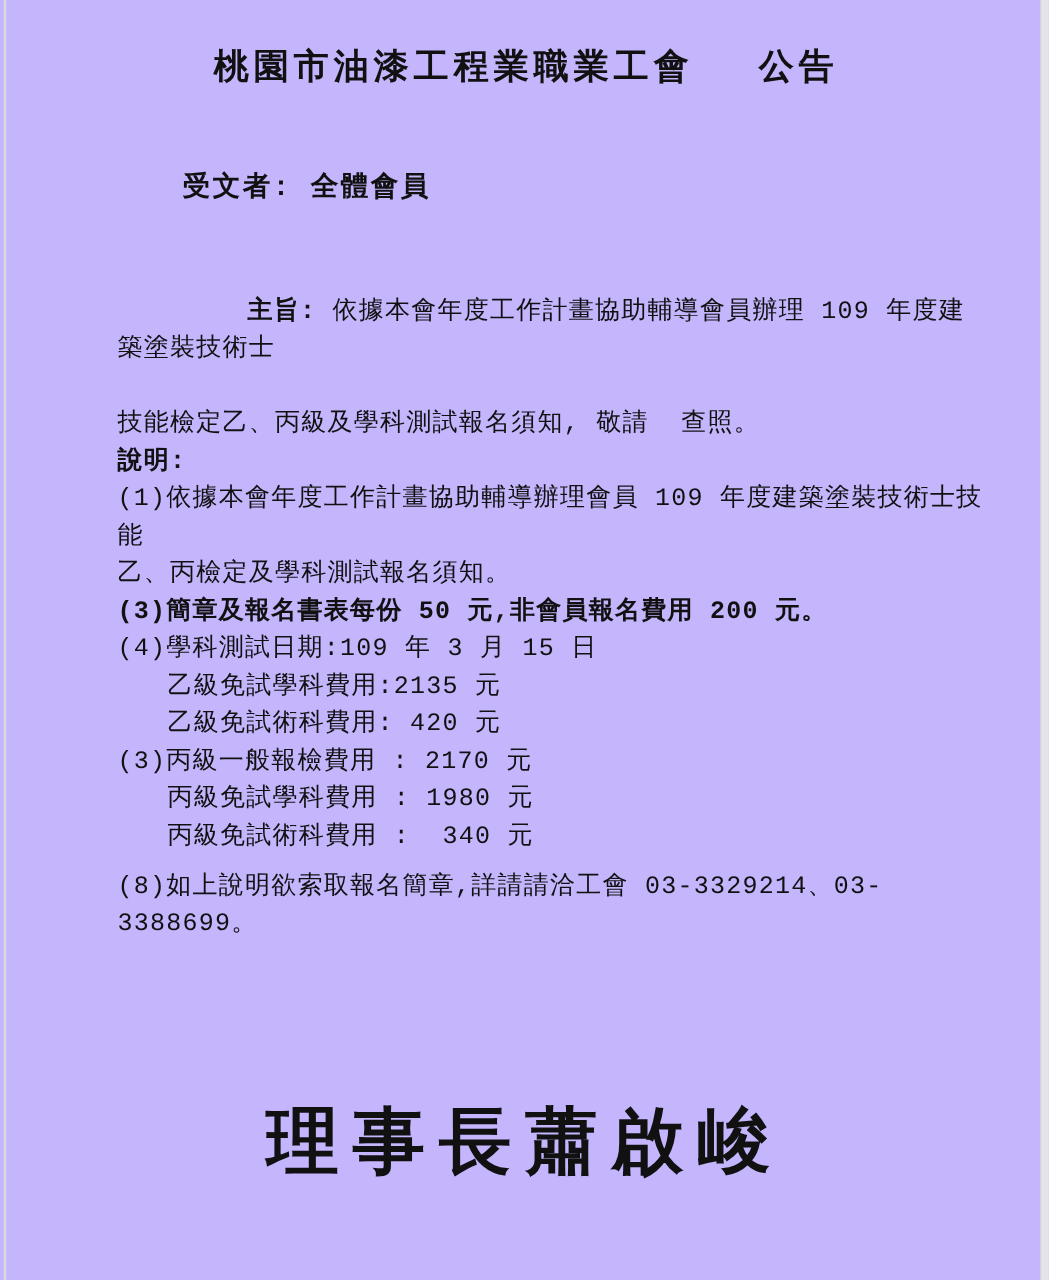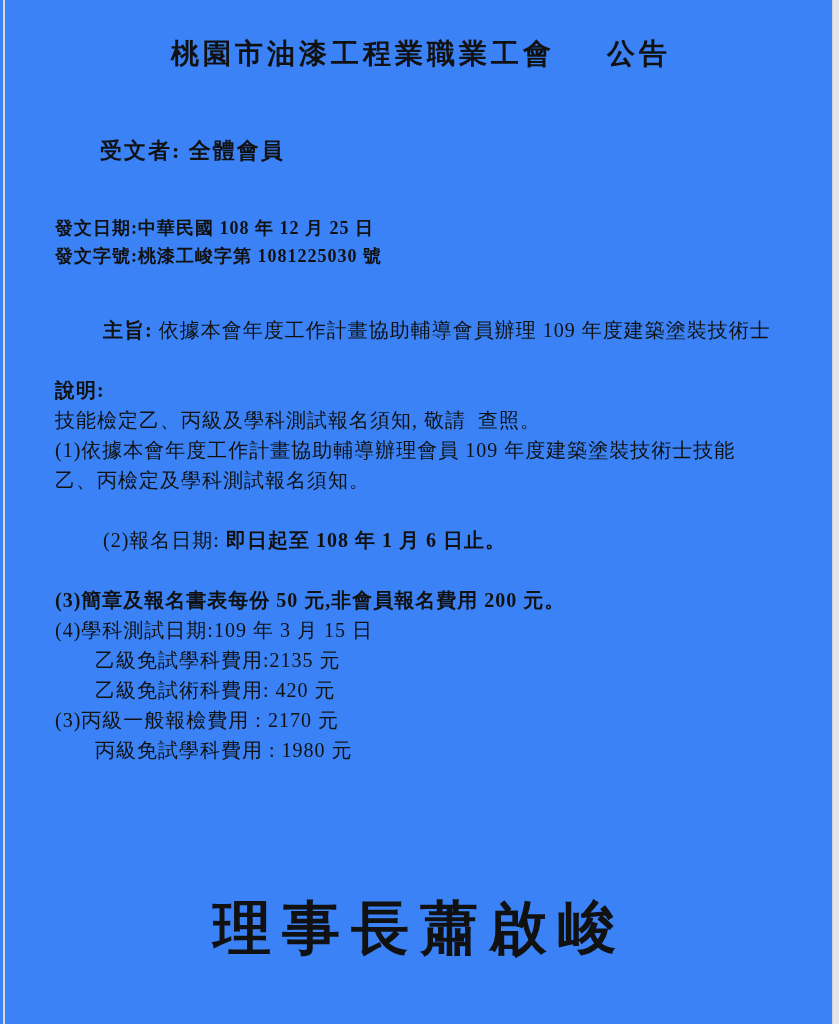--- a/index.html
+++ b/index.html
@@ -6,37 +6,37 @@
   html, body {
     width: 839px; height: 1024px;
     background: #ffffff;
     font-family: "Liberation Serif", "DejaVu Serif", serif;
     color: #111111;
     overflow: hidden;
   }
   .page {
     position: relative;
     width: 839px; height: 1024px;
-    background: #3b82f6;
+    background: #c4b5fd;
   }
   .edge-left {
     position: absolute; left: 3px; top: 0; bottom: 0;
     width: 2px; background: #d9d9e2;
   }
   .edge-right {
     position: absolute; right: 0; top: 0; bottom: 0;
     width: 7px; background: #e4e4ea;
     border-left: 1px solid #d2d2dc;
   }
   .content {
     position: absolute; left: 0; top: 0;
     width: 832px; height: 1024px;
     padding: 36px 45px 0 55px;
   }
-  .line { white-space: pre-wrap; }
+  .line { white-space: pre-wrap; font-family: Liberation Mono, monospace; }
   .b { font-weight: 700; }
 
   .title-row {
     display: flex; justify-content: center; align-items: baseline;
     gap: 52px;
     font-size: 28px; font-weight: 700;
     line-height: 36px;
     letter-spacing: 4px;
     white-space: pre;
   }
@@ -48,20 +48,21 @@
   .meta {
     margin-top: 24px;
     font-size: 18px; font-weight: 700;
     line-height: 28px; letter-spacing: 1px;
   }
   .body-text {
     margin-top: 15px;
     font-size: 20px;
     line-height: 30px;
     letter-spacing: 1px;
+    margin-left: 39px;
   }
   .indent { padding-left: 40px; }
   .mt6 { margin-top: 6px; }
   .mt10 { margin-top: 10px; }
   .signature {
     margin-top: 118px;
     margin-left: 158px;
     font-size: 58px; font-weight: 700;
     line-height: 92px;
     letter-spacing: 11px;
@@ -79,47 +80,42 @@
 
     <div class="title-row">
       <span>桃園市油漆工程業職業工會</span>
       <span>公告</span>
     </div>
 
     <div class="recipient line">
       <span>受文者: </span><span>全體會員</span>
     </div>
 
-    <div class="meta">
-      <div class="line">發文日期:中華民國 108 年 12 月 25 日</div>
-      <div class="line">發文字號:桃漆工峻字第 1081225030 號</div>
-    </div>
 
     <div class="body-text">
       <div class="line">
         <span class="b">主旨: </span><span>依據本會年度工作計畫協助輔導會員辦理 109 年度建築塗裝技術士</span>
       </div>
+      <div class="line">技能檢定乙、丙級及學科測試報名須知, 敬請  查照。</div>
+
       <div class="line b">說明:</div>
-
-      <div class="line">技能檢定乙、丙級及學科測試報名須知, 敬請  查照。</div>
 
       <div class="line">(1)依據本會年度工作計畫協助輔導辦理會員 109 年度建築塗裝技術士技能</div>
       <div class="line">乙、丙檢定及學科測試報名須知。</div>
 
-      <div class="line">
-        <span>(2)報名日期: </span><span class="b">即日起至 108 年 1 月 6 日止。</span>
-      </div>
 
       <div class="line b">(3)簡章及報名書表每份 50 元,非會員報名費用 200 元。</div>
       <div class="line">(4)學科測試日期:109 年 3 月 15 日</div>
 
       <div class="line indent">乙級免試學科費用:2135 元</div>
       <div class="line indent">乙級免試術科費用: 420 元</div>
 
       <div class="line">(3)丙級一般報檢費用 : 2170 元</div>
       <div class="line indent">丙級免試學科費用 : 1980 元</div>
+      <div class="line indent">丙級免試術科費用 :  340 元</div>
 
+      <div class="line mt10">(8)如上說明欲索取報名簡章,詳請請洽工會 03-3329214、03-3388699。</div>
     </div>
 
     <div class="signature line">理事長蕭啟峻</div>
 
   </div>
 </div>
 
 </body></html>

